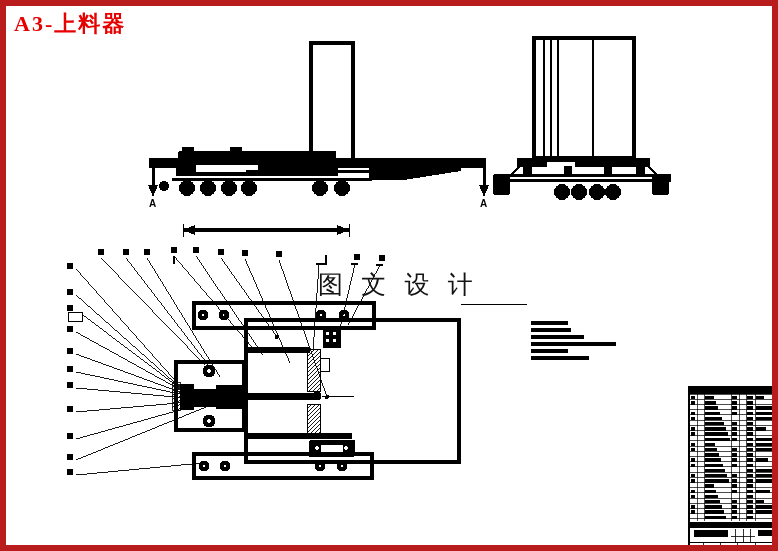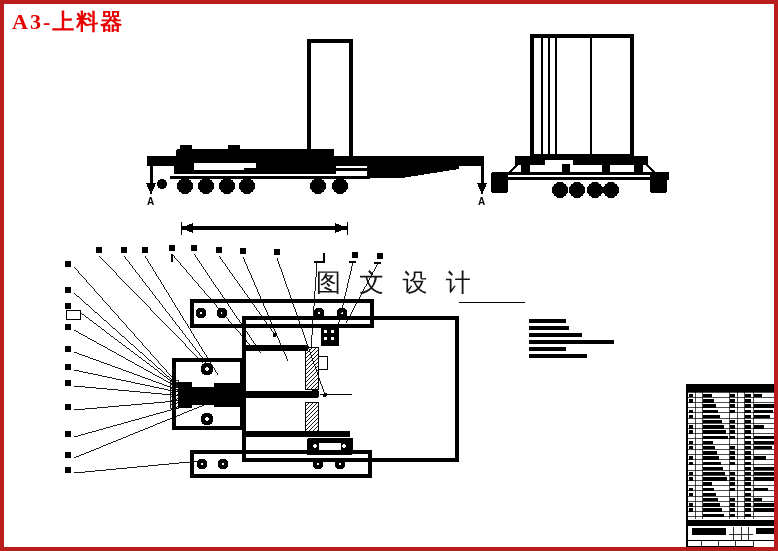--- a/index.html
+++ b/index.html
@@ -1,21 +1,21 @@
 <!DOCTYPE html>
 <html><head>
 <meta charset="utf-8">
 <style>
   html,body{margin:0;padding:0;background:#888;}
   .page{
     position:relative;
     width:778px;height:551px;
     box-sizing:border-box;
     background:#ffffff;
-    border:4px solid #b91c1c;
+    border:6px solid #b91c1c;
     overflow:hidden;
     font-family:"Liberation Sans", sans-serif;
   }
   .sheet-title{
     position:absolute;left:8px;top:3px;
     font-family:"Liberation Serif", serif;
     font-weight:bold;
     font-size:22px;
     letter-spacing:2px;
     color:#e60000;

